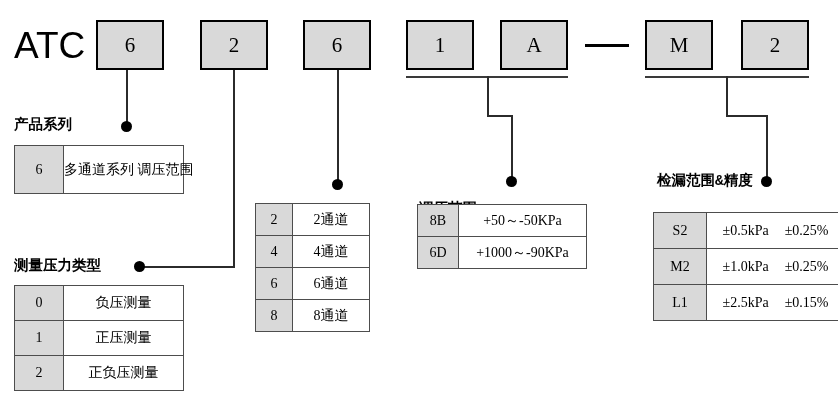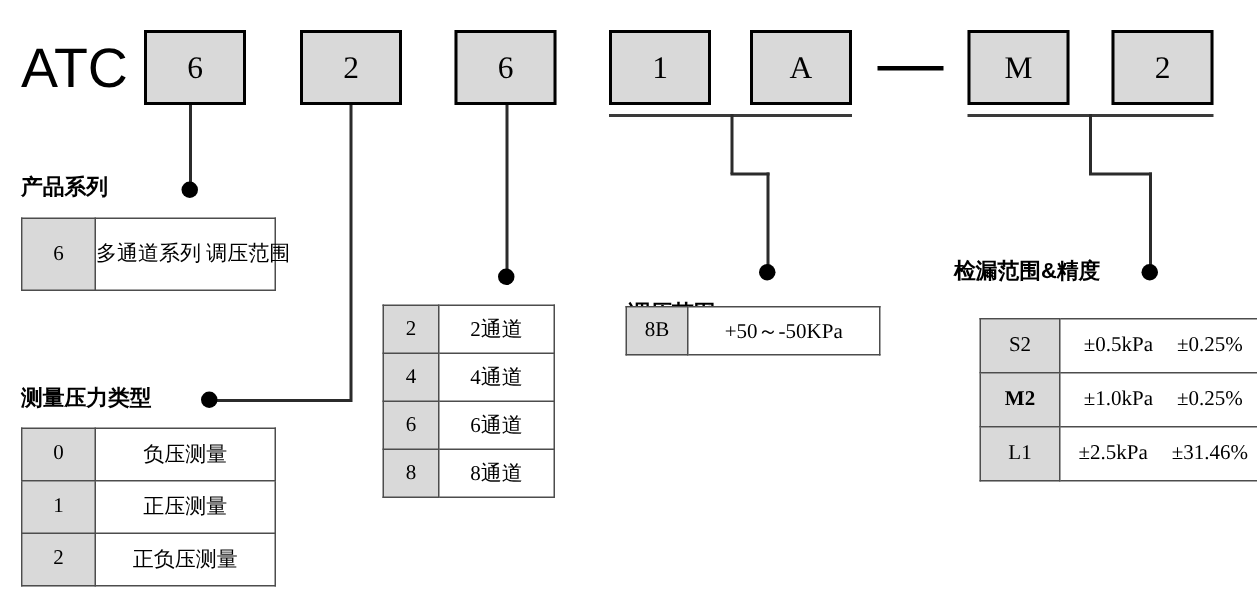--- a/index.html
+++ b/index.html
@@ -75,21 +75,21 @@
     position: absolute;
     width: 11px;
     height: 11px;
     border-radius: 50%;
     background: #000;
   }
 
   
   .caption {
     position: absolute;
-    font-family: Liberation Sans, sans-serif;
+    font-family: Liberation Mono, monospace;
     font-weight: bold;
     font-size: 14.5px;
     color: #000;
     white-space: nowrap;
     line-height: 1;
   }
 
   
   .spec {
     position: absolute;
@@ -179,21 +179,21 @@
   <div class="dot" style="left:761px; top:176px;"></div>
 
   <div class="caption" style="left:14px; top:118px;">产品系列</div>
 
   <div class="caption" style="left:14px; top:259px;">测量压力类型</div>
 
   <div class="caption" style="left:257px; top:177px;margin-top:28px;">测量通道</div>
 
   <div class="caption" style="left:419px; top:174px;margin-top:28px;">调压范围</div>
 
-  <div class="caption" style="left:636px; top:174px;">检漏范围&amp;精度</div>
+  <div class="caption" style="left:657px; top:174px;">检漏范围&amp;精度</div>
 
   <table class="spec" style="left:14px; top:145px; width:170px;">
     <tbody>
         <tr>
       <td class="key" style="width:48px; height:47px;">6</td>
       <td class="val cjk-2line" style="height:47px;">多通道系列
 调压范围</td>
     </tr>
   </tbody>
     </table>
@@ -234,49 +234,53 @@
       <td class="val cjk">8通道</td>
     </tr>
   </tbody>
     </table>
 
   <table class="spec" style="left:417px; top:204px; width:170px;">
     <tbody>
         <tr>
       <td class="key" style="width:40px; height:31px;">8B</td>
       <td class="val">+50～-50KPa</td>
+    </tr>
+    <tr>
+      <td class="key" style="height:31px;">6D</td>
+      <td class="val">+1000～-90KPa</td>
     </tr>
   </tbody>
     </table>
 
   <table class="spec" style="left:632px; top:212px; width:192px;margin-left:21px;">
     <tbody>
         <tr>
       <td class="key" style="width:52px; height:35px;">S2</td>
       <td class="val">
         <div class="dual">
           <span>±0.5kPa</span>
           <span>±0.25%</span>
         </div>
       </td>
     </tr>
     <tr>
-      <td class="key" style="height:35px;font-weight:bold;">M2</td>
+      <td class="key" style="height:35px;">M2</td>
       <td class="val">
         <div class="dual">
           <span>±1.0kPa</span>
           <span>±0.25%</span>
         </div>
       </td>
     </tr>
     <tr>
       <td class="key" style="height:35px;">L1</td>
       <td class="val">
         <div class="dual">
           <span>±2.5kPa</span>
-          <span>±31.46%</span>
+          <span>±0.15%</span>
         </div>
       </td>
     </tr>
   </tbody>
     </table>
 
 </div>
 
 </body></html>

